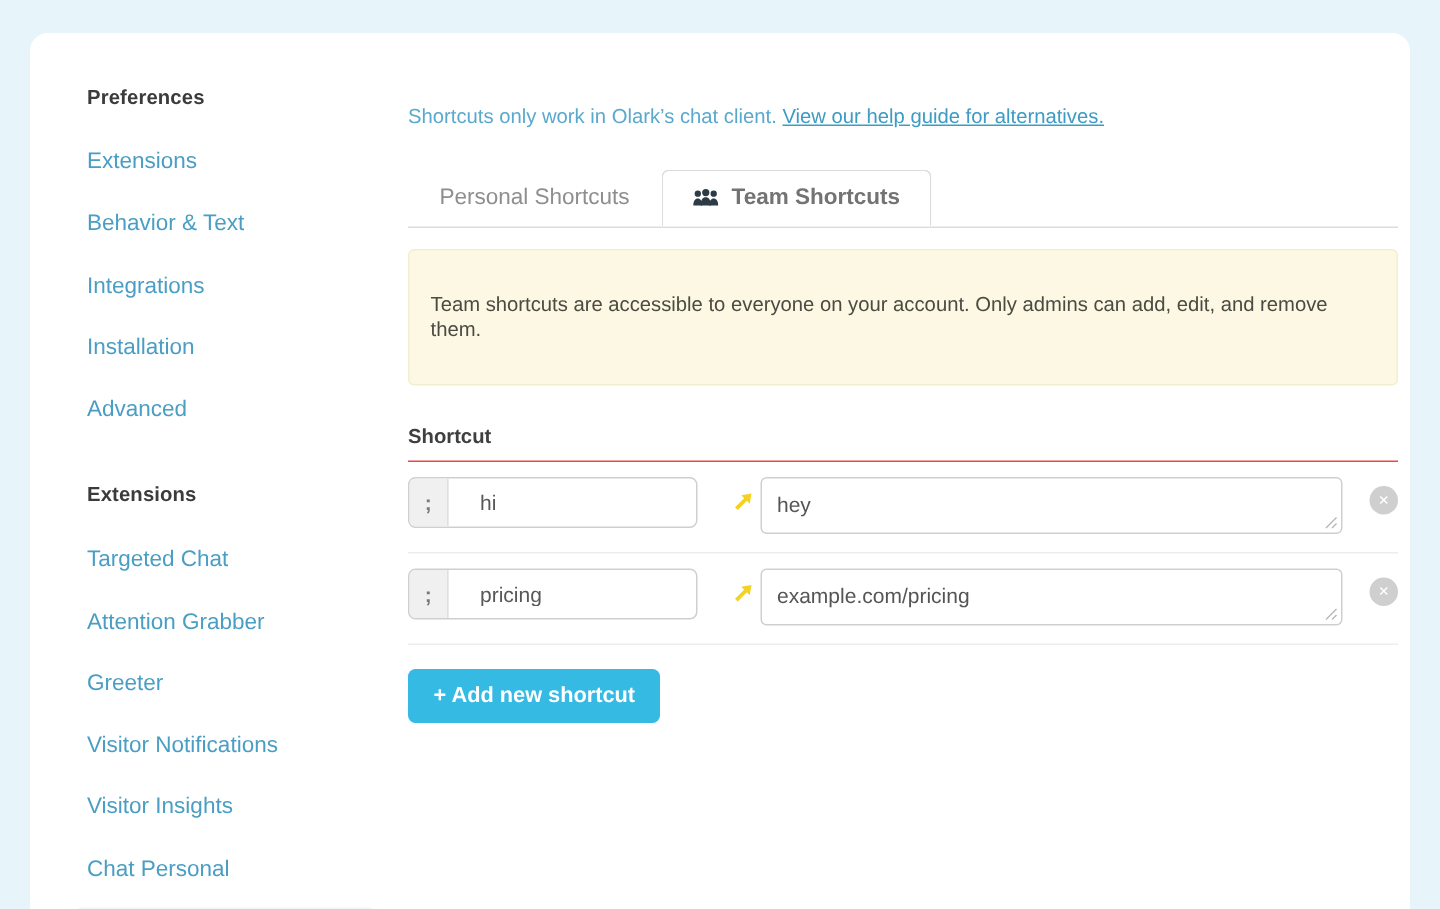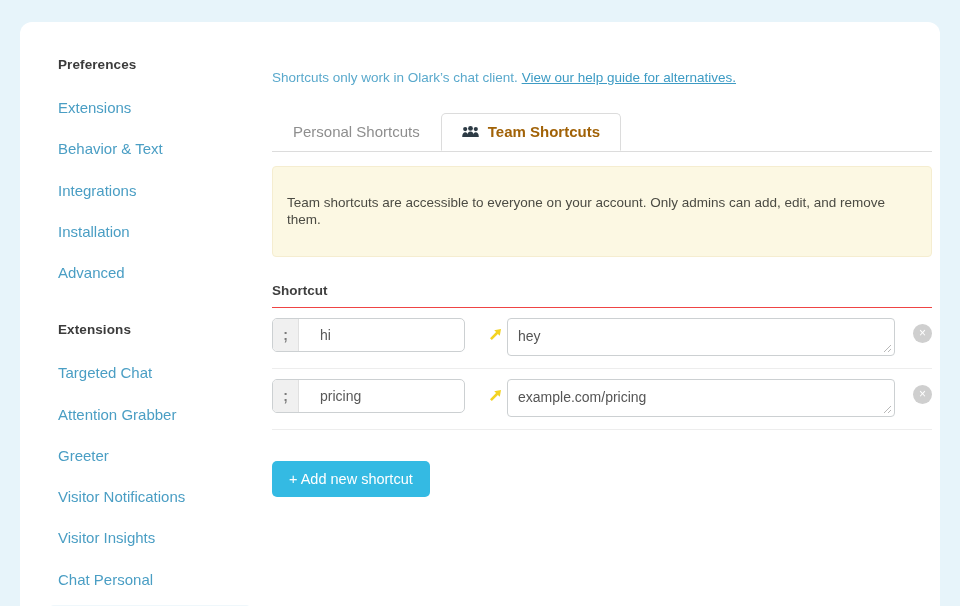--- a/index.html
+++ b/index.html
@@ -108,21 +108,21 @@
     vertical-align: bottom;
     border: 1px solid transparent;
     border-top-left-radius: 5px;
     border-top-right-radius: 5px;
     bottom: -1px;
   }
   .tab.inactive {
     color: #8e8e8e;
   }
   .tab.active {
-    color: #a16207;
+    color: #737373;
     font-weight: bold;
     background: #ffffff;
     border-color: #dcdcdc;
     border-bottom-color: #ffffff;
   }
   .tab .users-icon {
     display: inline-block;
     margin-right: 9px;
     line-height: 0;
   }
@@ -252,24 +252,24 @@
     padding: 0;
     color: #ffffff;
     font-size: 12px;
     line-height: 19px;
     text-align: center;
     cursor: pointer;
     font-family: "Liberation Sans", sans-serif;
   }
 
   #add-btn {
-    margin-top: 31px;
+    margin-top: 16px;
     background: #34bae3;
     color: #ffffff;
-    font-weight: normal;
+    font-weight: bold;
     font-size: 14.5px;
     border: 0;
     border-radius: 5px;
     padding: 10px 17px;
     cursor: pointer;
     font-family: "Liberation Sans", sans-serif;
   }
 </style>
 </head>
 <body>

